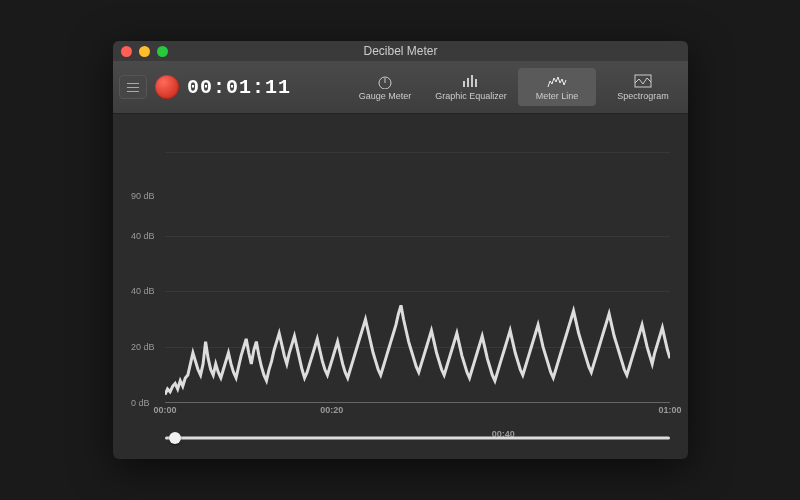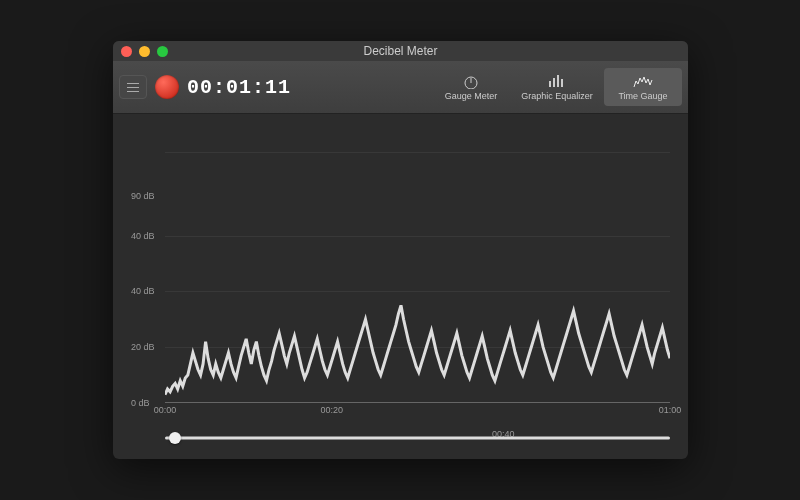--- a/index.html
+++ b/index.html
@@ -153,20 +153,21 @@
     position: relative;
     margin-left: 34px;
     margin-top: 2px;
   }
   .xtick {
     position: absolute;
     font-size: 9px;
     color: #999;
     transform: translateX(-50%);
     top: 0;
+    font-weight: bold;
   }
   .scrubber {
     height: 18px;
     margin: 4px 18px 12px 52px;
     position: relative;
   }
   .track {
     position: absolute;
     left: 0; right: 0; top: 50%;
     height: 3px;
@@ -227,21 +228,30 @@
             </svg>
         </div>
         <span class="lbl">Graphic Equalizer</span>
       </div>
       <div class="mode active">
         <div class="ic">
           <svg width="20" height="16" viewBox="0 0 20 16">
               <polyline points="1,14 3,8 5,11 7,5 9,9 11,4 13,10 15,6 17,12 19,7" fill="none" stroke="#eee" stroke-width="1"></polyline>
             </svg>
         </div>
-        <span class="lbl">Time Gauge</span>
+        <span class="lbl">Meter Line</span>
+      </div>
+      <div class="mode">
+        <div class="ic">
+          <svg width="20" height="16" viewBox="0 0 20 16">
+              <rect x="2" y="2" width="16" height="12" fill="none" stroke="#ccc" stroke-width="1"></rect>
+              <polyline points="2,10 6,6 10,11 14,5 18,9" fill="none" stroke="#ccc" stroke-width="1"></polyline>
+            </svg>
+        </div>
+        <span class="lbl">Spectrogram</span>
       </div>
     </div>
   </div>
 
   <div class="chart-area">
     <div class="plot" id="plot">
 
       <svg class="wave" id="wave" preserveAspectRatio="none" viewBox="0 0 1000 1000">
           <polyline points="0.0,970.0 5.0,950.0 10.1,960.0 15.1,940.0 20.1,930.0 25.1,950.0 30.2,920.0 35.2,940.0 40.2,910.0 45.2,900.0 50.3,860.0 55.3,820.0 60.3,850.0 65.3,880.0 70.4,900.0 75.4,860.0 80.4,780.0 85.4,840.0 90.5,880.0 95.5,900.0 100.5,860.0 105.5,890.0 110.6,910.0 115.6,880.0 120.6,850.0 125.6,820.0 130.7,860.0 135.7,890.0 140.7,910.0 145.7,870.0 150.8,830.0 155.8,800.0 160.8,770.0 165.8,820.0 170.9,860.0 175.9,810.0 180.9,780.0 185.9,830.0 191.0,870.0 196.0,900.0 201.0,920.0 206.0,880.0 211.1,850.0 216.1,810.0 221.1,780.0 226.1,750.0 231.2,790.0 236.2,830.0 241.2,860.0 246.2,820.0 251.3,790.0 256.3,760.0 261.3,800.0 266.3,840.0 271.4,880.0 276.4,910.0 281.4,890.0 286.4,860.0 291.5,830.0 296.5,800.0 301.5,770.0 306.5,810.0 311.6,850.0 316.6,880.0 321.6,900.0 326.6,870.0 331.7,840.0 336.7,810.0 341.7,780.0 346.7,820.0 351.8,860.0 356.8,890.0 361.8,910.0 366.8,880.0 371.9,850.0 376.9,820.0 381.9,790.0 386.9,760.0 392.0,730.0 397.0,700.0 402.0,740.0 407.0,780.0 412.1,820.0 417.1,850.0 422.1,880.0 427.1,900.0 432.2,870.0 437.2,840.0 442.2,810.0 447.2,780.0 452.3,750.0 457.3,720.0 462.3,680.0 467.3,650.0 472.4,700.0 477.4,740.0 482.4,780.0 487.4,810.0 492.5,840.0 497.5,870.0 502.5,890.0 507.5,860.0 512.6,830.0 517.6,800.0 522.6,770.0 527.6,740.0 532.7,780.0 537.7,820.0 542.7,850.0 547.7,880.0 552.8,900.0 557.8,870.0 562.8,840.0 567.8,810.0 572.9,780.0 577.9,750.0 582.9,790.0 587.9,830.0 593.0,860.0 598.0,890.0 603.0,910.0 608.0,880.0 613.1,850.0 618.1,820.0 623.1,790.0 628.1,760.0 633.2,800.0 638.2,840.0 643.2,870.0 648.2,900.0 653.3,920.0 658.3,890.0 663.3,860.0 668.3,830.0 673.4,800.0 678.4,770.0 683.4,740.0 688.4,780.0 693.5,820.0 698.5,850.0 703.5,880.0 708.5,900.0 713.6,870.0 718.6,840.0 723.6,810.0 728.6,780.0 733.7,750.0 738.7,720.0 743.7,760.0 748.7,800.0 753.8,830.0 758.8,860.0 763.8,890.0 768.8,910.0 773.9,880.0 778.9,850.0 783.9,820.0 788.9,790.0 794.0,760.0 799.0,730.0 804.0,700.0 809.0,670.0 814.1,710.0 819.1,750.0 824.1,780.0 829.1,810.0 834.2,840.0 839.2,870.0 844.2,890.0 849.2,860.0 854.3,830.0 859.3,800.0 864.3,770.0 869.3,740.0 874.4,710.0 879.4,680.0 884.4,720.0 889.4,760.0 894.5,790.0 899.5,820.0 904.5,850.0 909.5,880.0 914.6,900.0 919.6,870.0 924.6,840.0 929.6,810.0 934.7,780.0 939.7,750.0 944.7,720.0 949.7,760.0 954.8,800.0 959.8,830.0 964.8,860.0 969.8,820.0 974.9,790.0 979.9,760.0 984.9,730.0 989.9,770.0 995.0,810.0 1000.0,840.0 " fill="none" stroke="#ddd" stroke-width="3" vector-effect="non-scaling-stroke"></polyline>
         </svg>

